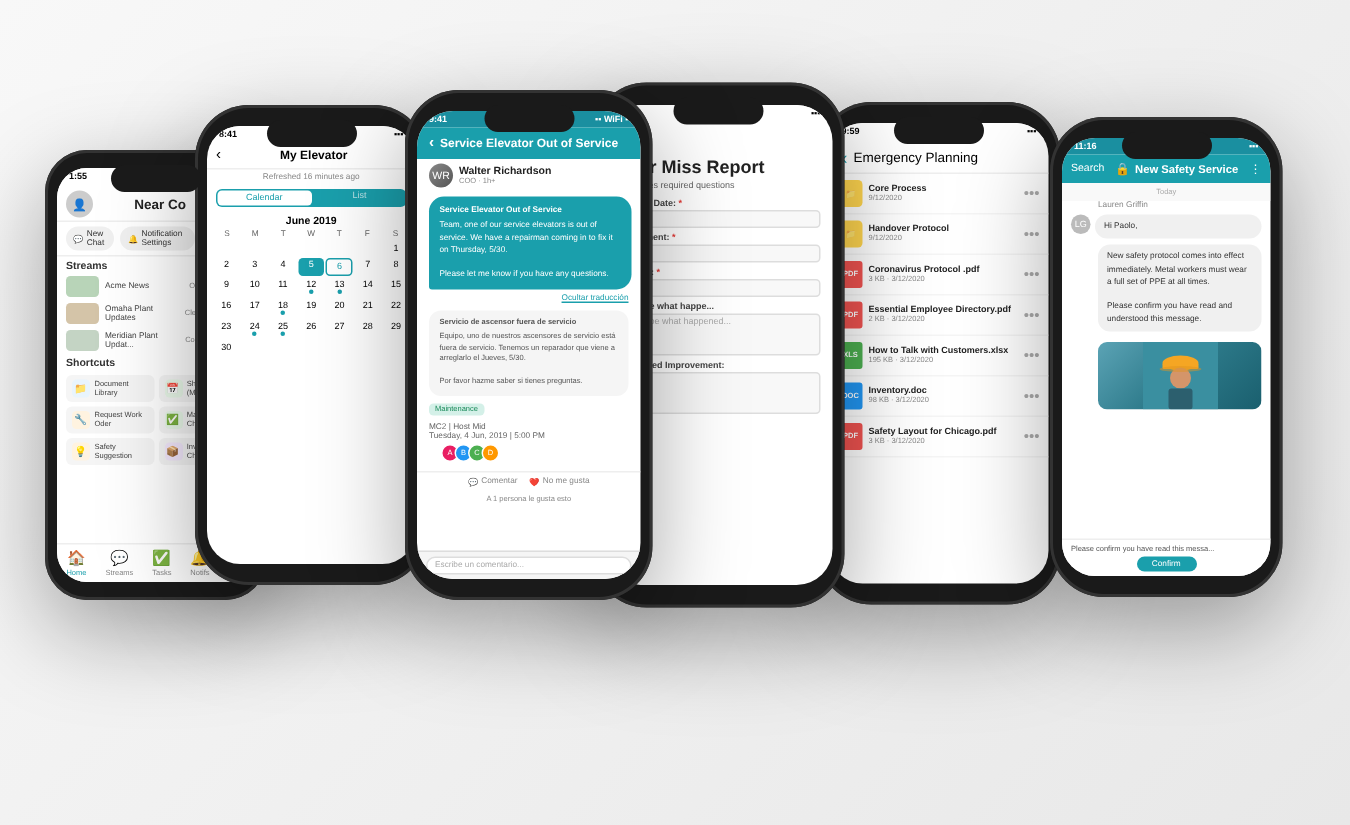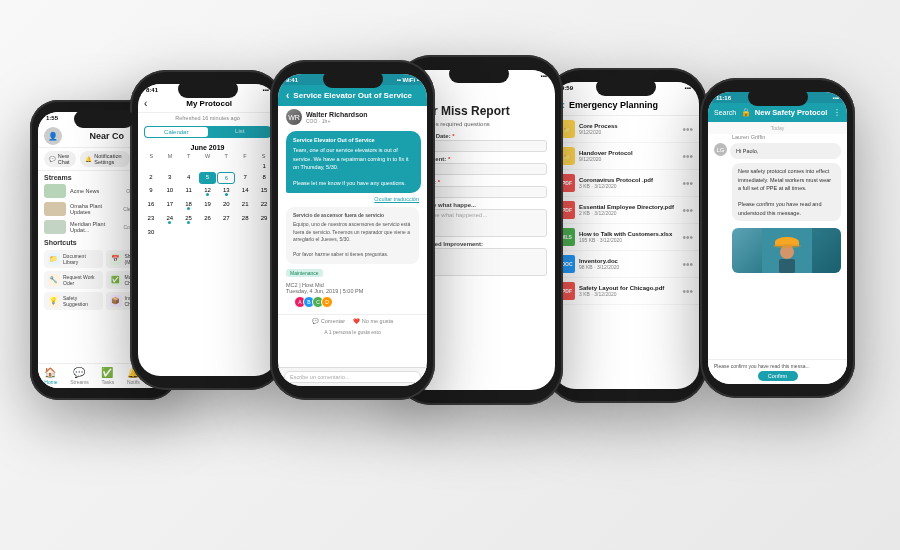--- a/index.html
+++ b/index.html
@@ -468,21 +468,21 @@
       height: 28px;
     }
 
     
     .s5-header {
       display: flex; align-items: center; gap: 4px;
       padding: 5px 8px 3px;
       border-bottom: 1px solid #eee;
     }
     .s5-back { font-size: 12px; color: #1a9fac; }
-    .s5-title { font-size: 9px; font-weight: 700; }
+    .s5-title { font-size: 9px; font-weight: 400; }
     .s5-file-item {
       display: flex; align-items: center;
       padding: 4px 6px;
       border-bottom: 1px solid #f5f5f5;
       gap: 4px;
     }
     .s5-file-icon {
       width: 16px; height: 18px;
       border-radius: 2px;
       flex-shrink: 0;
@@ -674,21 +674,21 @@
   <div class="phone phone2 notch">
     <div class="phone-screen">
       <div class="screen-content">
         <div class="status-bar">
           <span>8:41</span>
           <span>▪▪▪</span>
         </div>
 
         <div style="display:flex;align-items:center;padding:3px 6px;border-bottom:1px solid #eee;">
           <span class="back-arrow">‹</span>
-          <div class="s2-header" style="flex:1;border:none;padding:0;">My Protocol</div>
+          <div class="s2-header" style="flex:1;border:none;padding:0;">My Elevator</div>
         </div>
         <div class="s2-refresh">Refreshed 16 minutes ago</div>
 
         <div class="s2-tabs">
           <div class="s2-tab active">Calendar</div>
           <div class="s2-tab">List</div>
         </div>
 
         <div class="cal-month">June 2019</div>
 
@@ -944,21 +944,21 @@
         <div class="status-bar dark">
           <span>11:16</span>
           <span>▪▪▪</span>
         </div>
 
         <div class="s6-chat-header">
           <span style="font-size:7px;">Search</span>
           <div style="flex:1;text-align:center;">
             <div style="display:flex;align-items:center;justify-content:center;gap:3px;">
               <span style="font-size:8px;">🔒</span>
-              <span class="s6-chat-title">New Safety Protocol</span>
+              <span class="s6-chat-title">New Safety Service</span>
             </div>
           </div>
           <span style="font-size:8px;">⋮</span>
         </div>
 
         <div class="s6-date-label">Today</div>
 
         <div class="s6-msg-name">Lauren Griffin</div>
 
         <div class="s6-msg-row">

